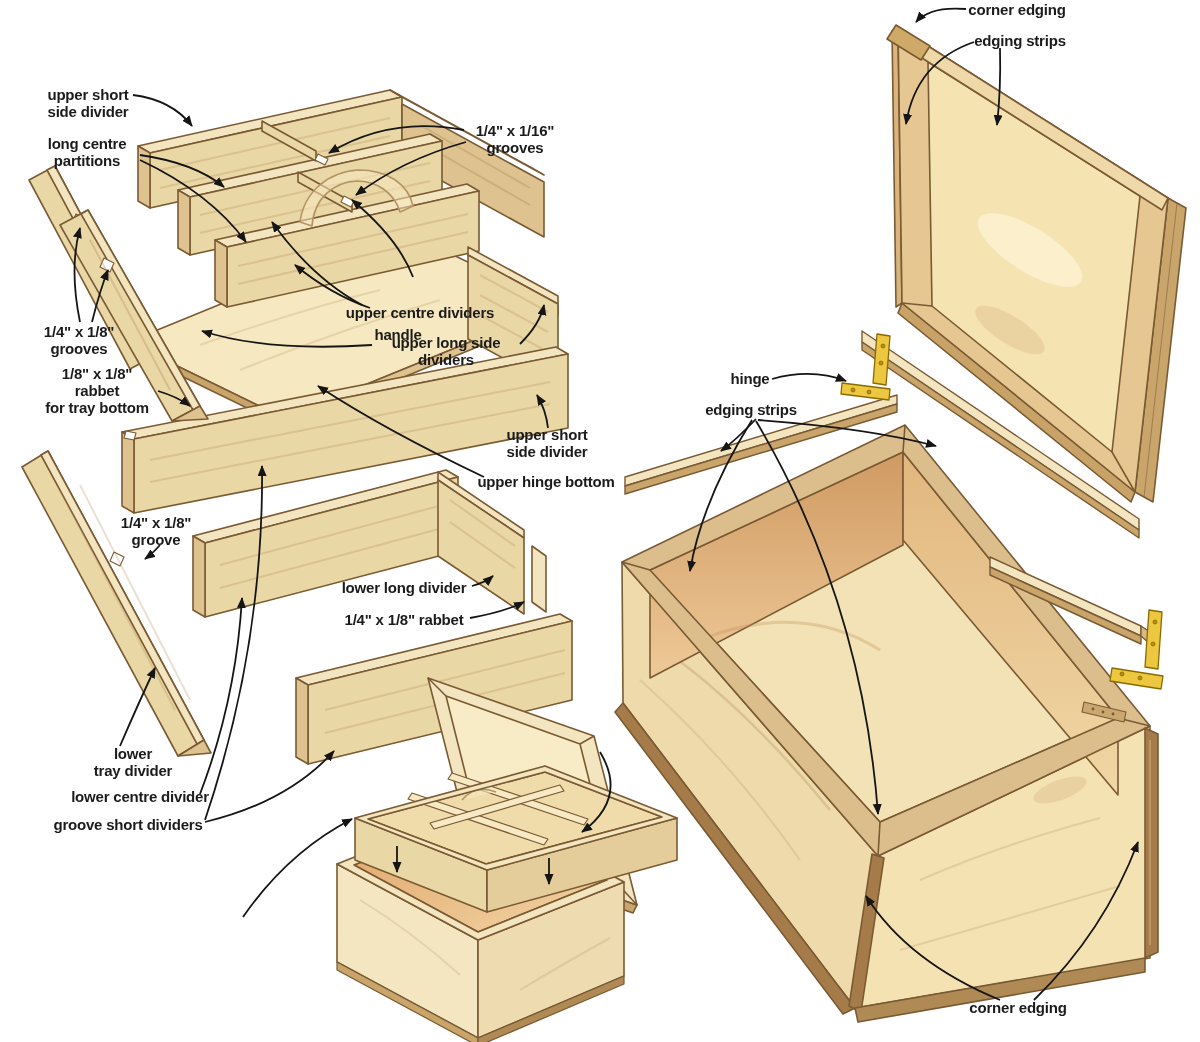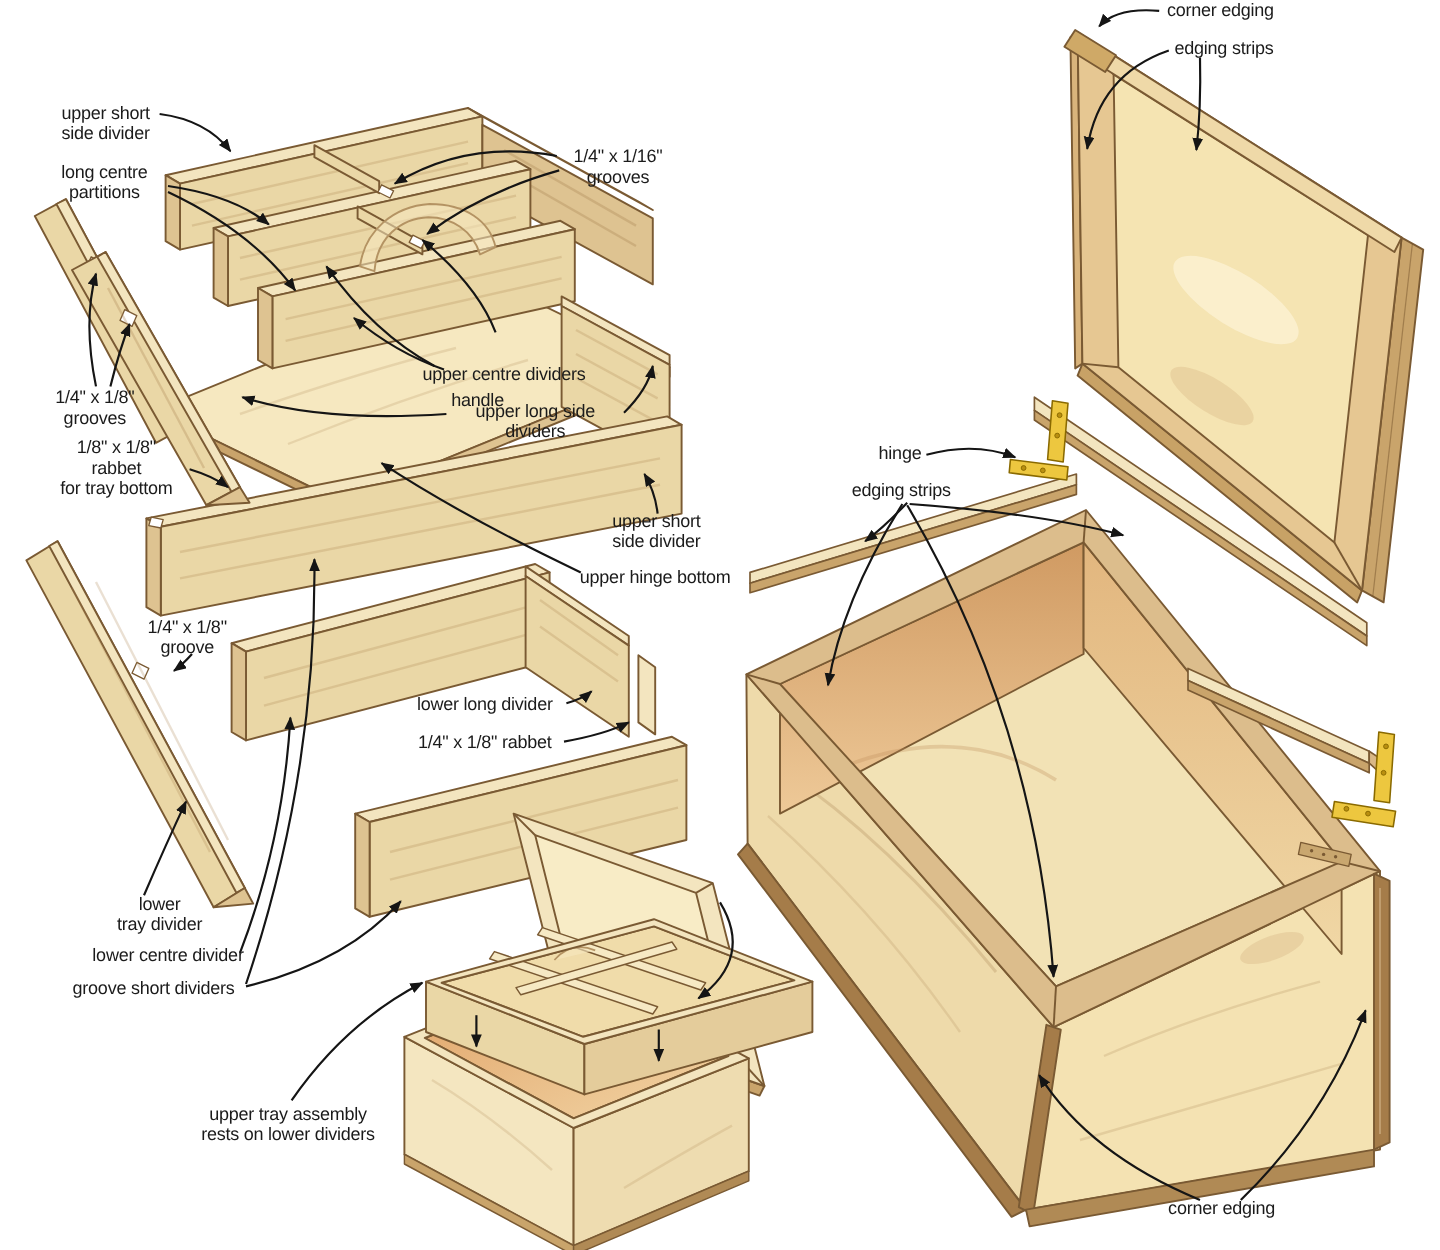--- a/index.html
+++ b/index.html
@@ -1,20 +1,20 @@
 <!DOCTYPE html>
 <html><head>
 <meta charset="utf-8">
 <style>
   html,body{margin:0;padding:0;background:#ffffff;}
   .stage{position:relative;width:1200px;height:1042px;background:#ffffff;overflow:hidden;
          font-family:"Liberation Sans", sans-serif;}
   .stage svg{position:absolute;left:0;top:0;}
   .lbl{position:absolute;transform:translate(-50%,-50%);text-align:center;
-       font-size:15px;font-weight:400;letter-spacing:-0.2px;color:#1b1b1b;
+       font-size:15px;font-weight:700;letter-spacing:-0.2px;color:#1b1b1b;
        line-height:1.12;white-space:pre-line;width:max-content;pointer-events:none;}
 </style>
 </head>
 <body>
 
 <div class="stage">
 <svg width="1200" height="1042" viewBox="0 0 1200 1042">
   <defs>
     <marker id="ah" markerWidth="14" markerHeight="11" refX="10" refY="4.5" orient="auto" markerUnits="userSpaceOnUse">
       <path d="M0,0 L11,4.5 L0,9 z" fill="#151515"></path>
@@ -321,20 +321,18 @@
 side divider</div>
   <div class="lbl" style="left:546px;top:482px;">upper hinge bottom</div>
   <div class="lbl" style="left:156px;top:532px;">1/4" x 1/8"
 groove</div>
   <div class="lbl" style="left:404px;top:588px;">lower long divider</div>
   <div class="lbl" style="left:404px;top:620px;">1/4" x 1/8" rabbet</div>
   <div class="lbl" style="left:133px;top:763px;">lower
 tray divider</div>
   <div class="lbl" style="left:140px;top:797px;">lower centre divider</div>
   <div class="lbl" style="left:128px;top:825px;">groove short dividers</div>
-  <div class="lbl" style="left:240px;top:938px;">upper tray assembly
-rests on lower dividers</div>
   <div class="lbl" style="left:1017px;top:10px;">corner edging</div>
   <div class="lbl" style="left:1020px;top:41px;">edging strips</div>
   <div class="lbl" style="left:750px;top:379px;">hinge</div>
   <div class="lbl" style="left:751px;top:410px;">edging strips</div>
   <div class="lbl" style="left:1018px;top:1008px;">corner edging</div>
 </div>
 
 </body></html>

